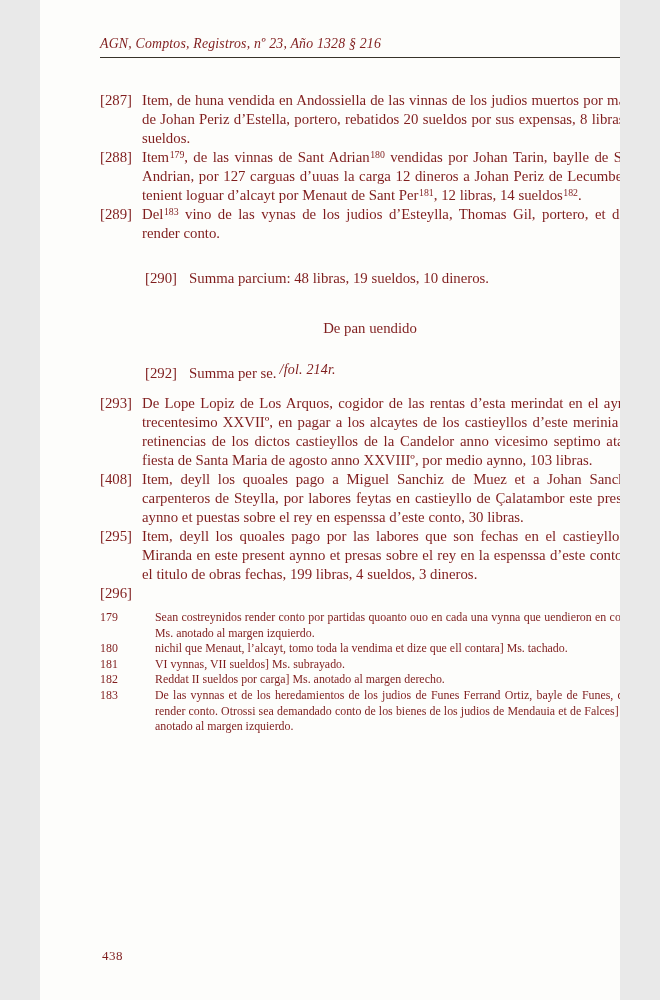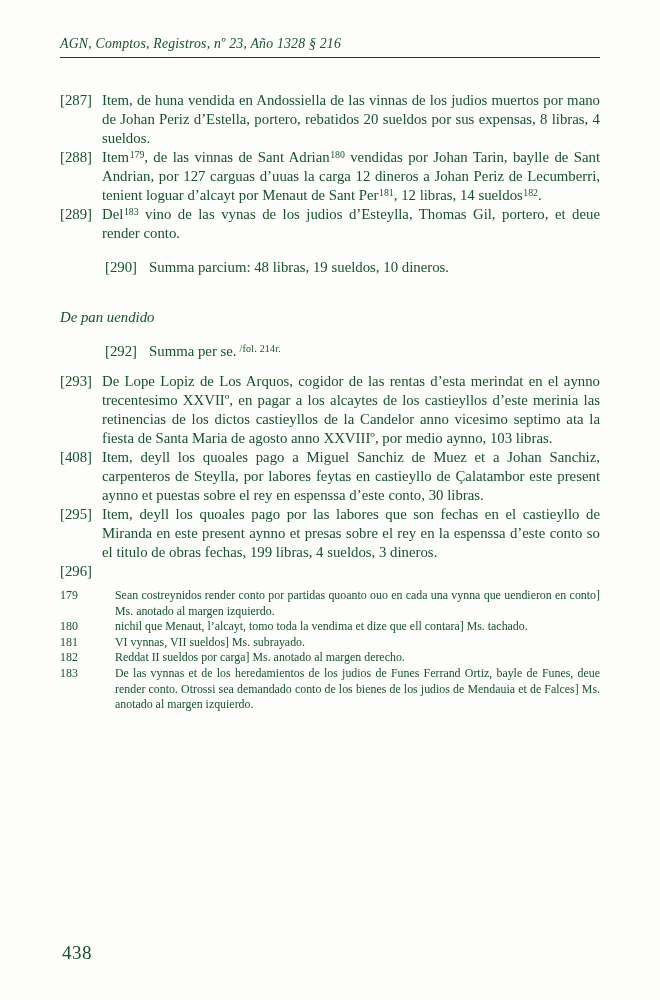--- a/index.html
+++ b/index.html
@@ -1,22 +1,22 @@
 <!DOCTYPE html>
 <html><head>
 <meta charset="utf-8">
 <style>
   html, body { margin: 0; padding: 0; background: #e9e9e9; }
   .page {
     position: relative;
-    width: 660px;
+    width: 580px;
     height: 1000px;
     background: #fdfdfb;
     font-family: "Liberation Serif", "DejaVu Serif", serif;
-    color: #14532d;
+    color: #7f1d1d;
     overflow: hidden;
     margin: 0 auto;
   }
   .content {
     position: absolute;
     left: 60px;
     top: 36px;
     width: 540px;
   }
   .citation {
@@ -40,42 +40,43 @@
     padding-left: 42px;
     text-align: justify;
   }
   .entry-num {
     position: absolute;
     left: 0;
     top: 0;
   }
   .summa {
     position: relative;
-    margin: 15px 0 11px 45px;
+    margin: 26px 0 11px 45px;
     padding-left: 44px;
     text-align: left;
   }
   .heading {
-    font-style: italic;
+    text-align: center;
     margin: 14px 0 9px 0;
   }
   .summa + .heading { margin-top: 31px; }
   sup { line-height: 0; }
   sup.fn-ref {
     font-size: 9.8px;
     position: relative;
     top: -4.5px;
     vertical-align: baseline;
     margin-left: 0.5px;
   }
   sup.fol-ref {
-    font-size: 10px;
+    font-size: 14px;
     position: relative;
     top: -4.5px;
     vertical-align: baseline;
+    font-style: italic;
     margin-left: 3px;
     letter-spacing: 0.2px;
   }
   .footnotes {
     margin-top: 26px;
     font-size: 11.9px;
     line-height: 15.6px;
   }
   .footnote {
     position: relative;
@@ -84,21 +85,21 @@
   }
   .footnote-num {
     position: absolute;
     left: 0;
     top: 0;
   }
   .page-number {
     position: absolute;
     left: 62px;
     bottom: 36px;
-    font-size: 19px;
+    font-size: 13px;
     letter-spacing: 0.5px;
   }
 </style>
 </head>
 <body>
 
 <div class="page">
   <div class="content">
 
     <header class="running-header">

